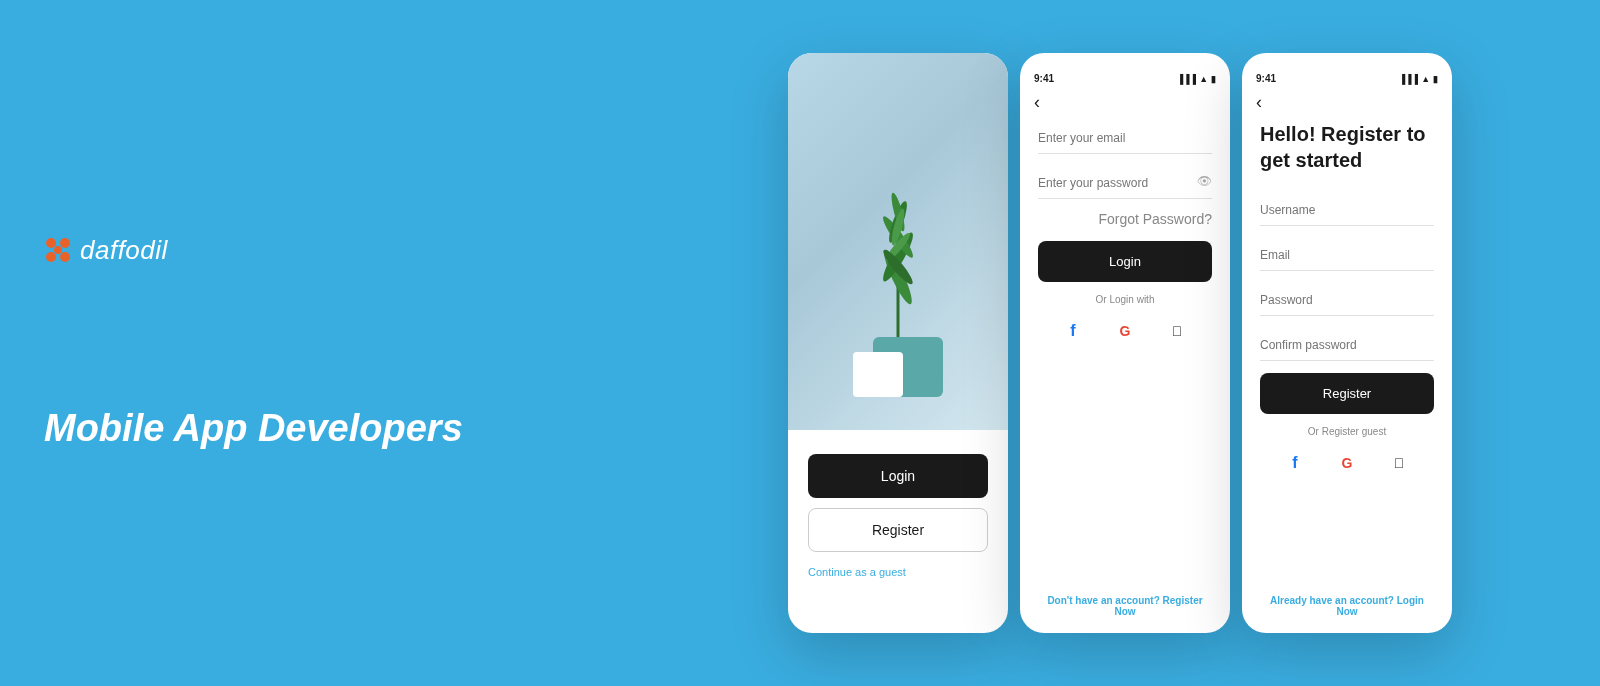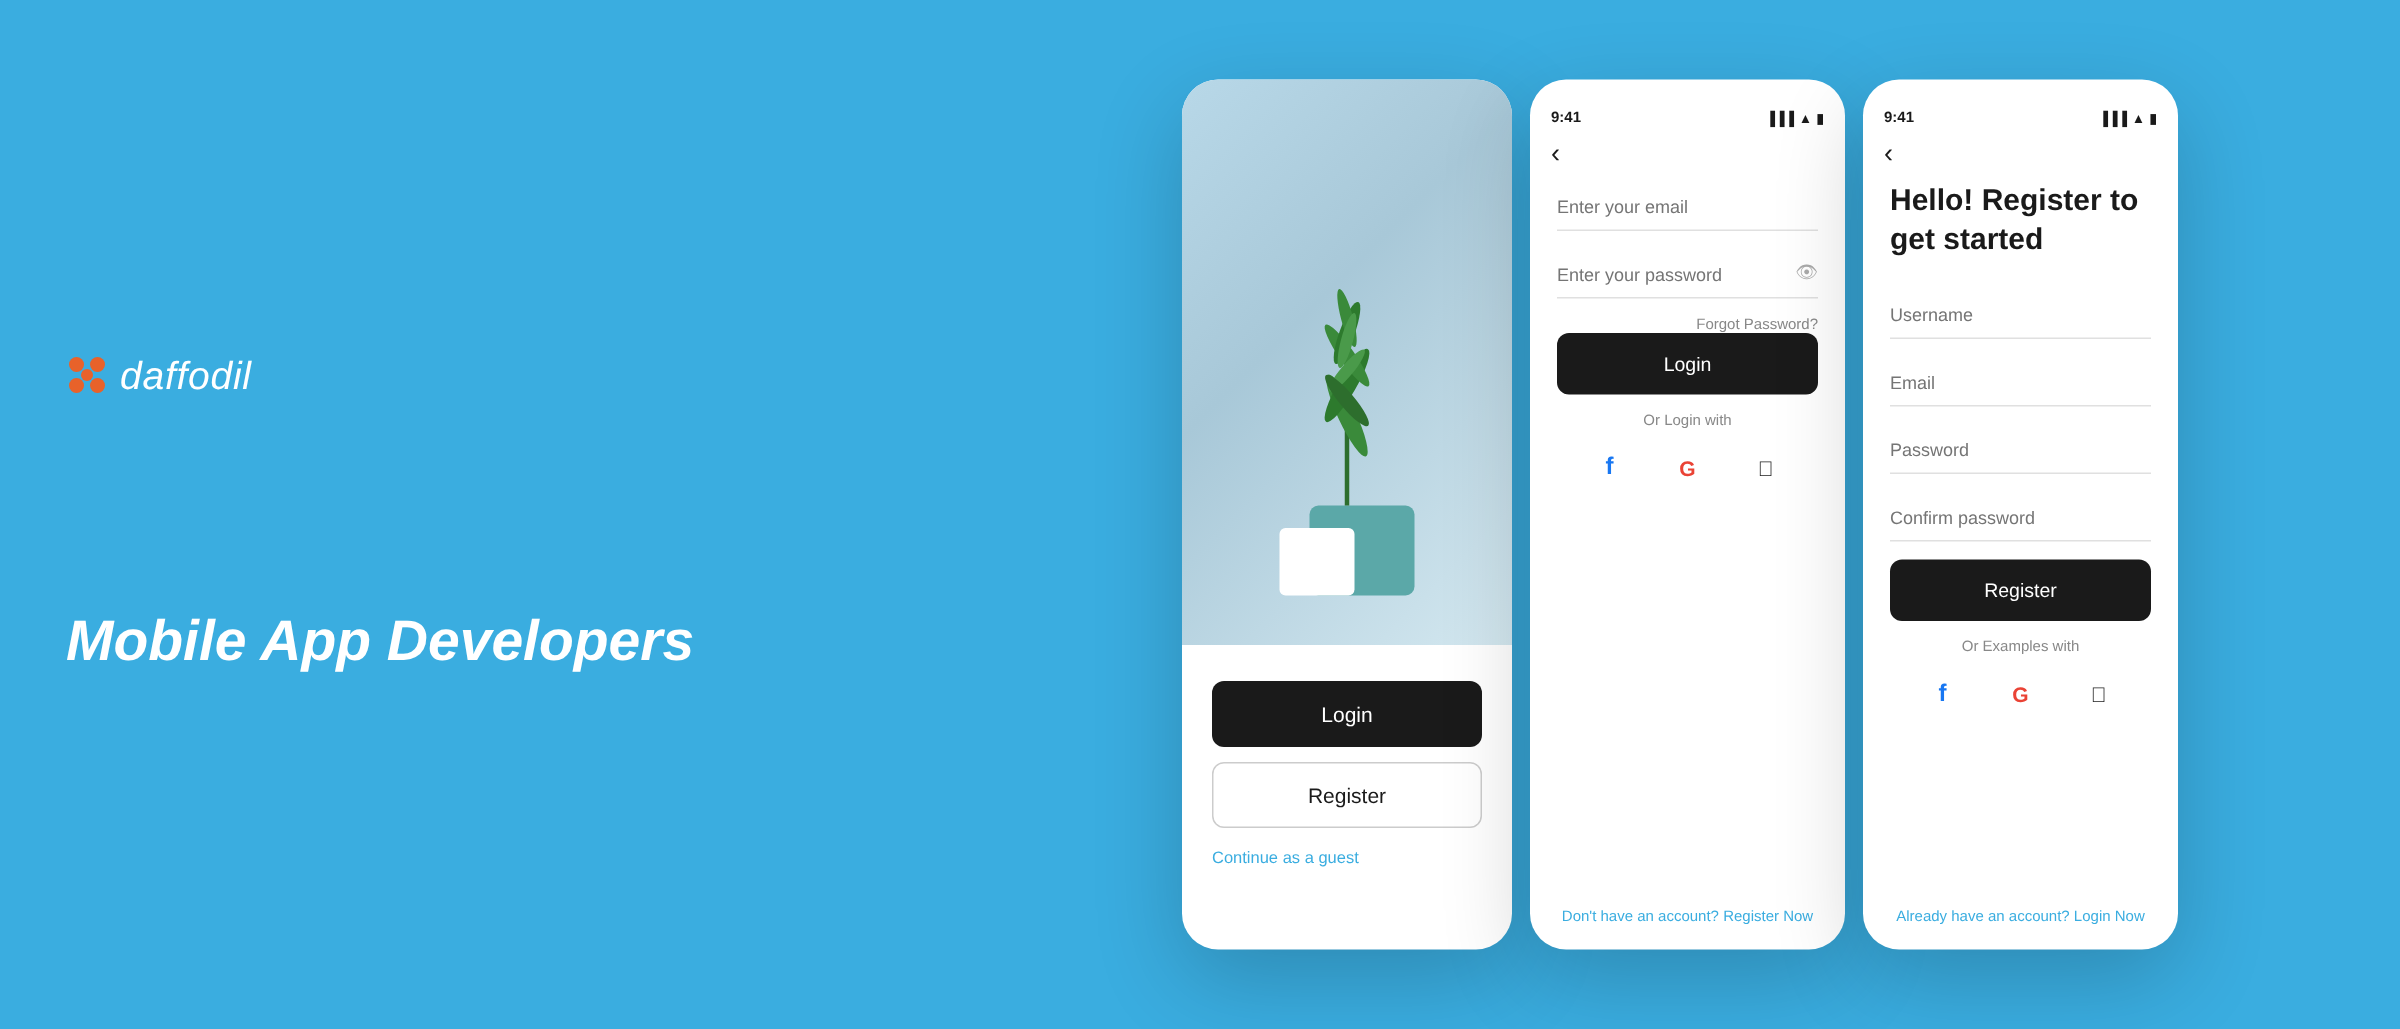--- a/index.html
+++ b/index.html
@@ -213,22 +213,23 @@
     .eye-icon {
       position: absolute;
       right: 0;
       top: 8px;
       font-size: 12px;
       color: #aaa;
     }
 
     .forgot-password {
       text-align: right;
-      font-size: 10px;
+      font-size: 14px;
       color: #888;
+      margin-bottom: 14px;
     }
 
     .btn-dark-full {
       background: #1a1a1a;
       color: white;
       border: none;
       border-radius: 8px;
       padding: 13px;
       font-size: 13px;
       font-weight: 500;
@@ -268,21 +269,21 @@
 
     .bottom-link {
       text-align: center;
       font-size: 10px;
       color: #888;
       margin-top: auto;
     }
 
     .bottom-link span {
       color: #3aade0;
-      font-weight: 400;
+      font-weight: 700;
       text-align: center;
     }
 
     
     .daffodil-x {
       width: 28px;
       height: 28px;
     }
   </style>
 </head>
@@ -376,21 +377,21 @@
       </div>
     </div>
     <div class="back-btn">‹</div>
     <div class="phone-body">
       <div class="phone-title">Hello! Register to get started</div>
       <input type="text" class="input-field" placeholder="Username" style="">
       <input type="email" class="input-field" placeholder="Email" style="">
       <input type="password" class="input-field" placeholder="Password" style="">
       <input type="password" class="input-field" placeholder="Confirm password" style="">
       <button class="btn-dark-full">Register</button>
-      <div class="or-text">Or Examples with</div>
+      <div class="or-text">Or Register guest</div>
       <div class="social-icons">
         <div class="social-icon social-facebook">f</div>
         <div class="social-icon social-google">G</div>
         <div class="social-icon social-apple"></div>
       </div>
       <div class="bottom-link">
         <span>Already have an account?</span>
         <span>Login Now</span>
       </div>
     </div>

